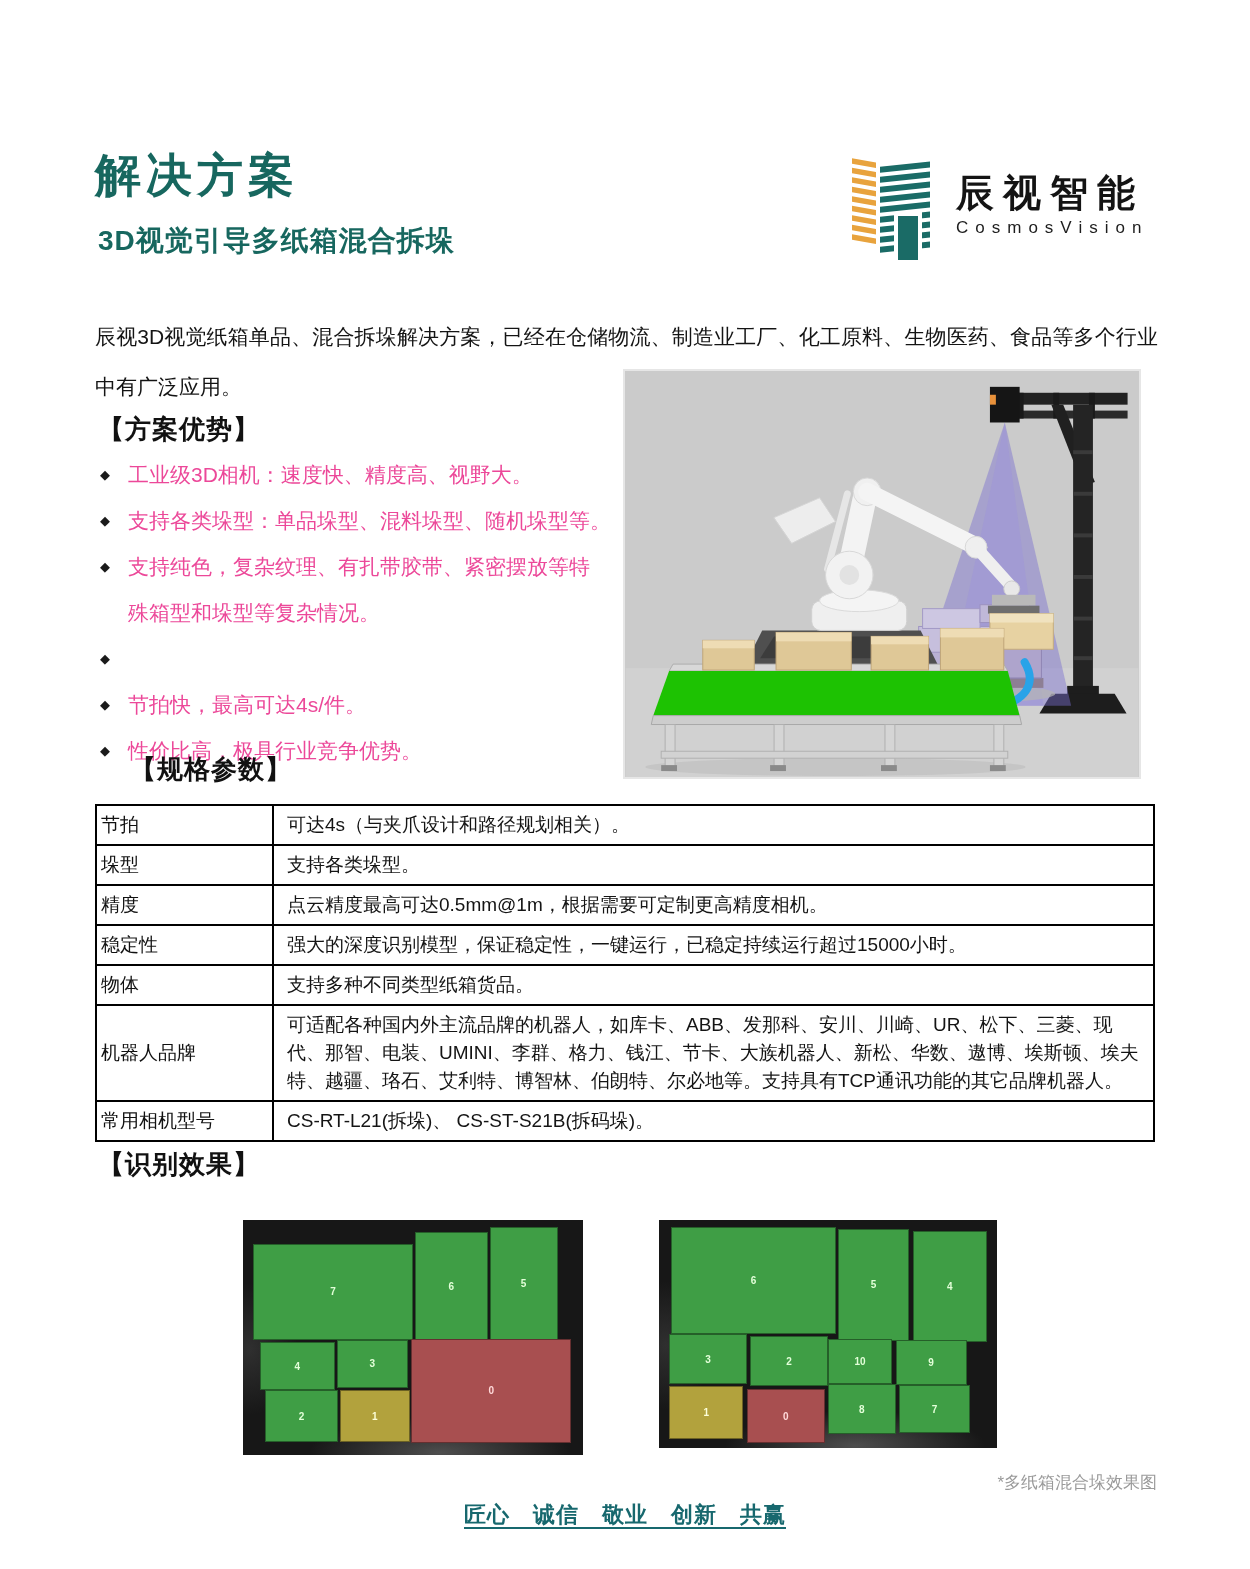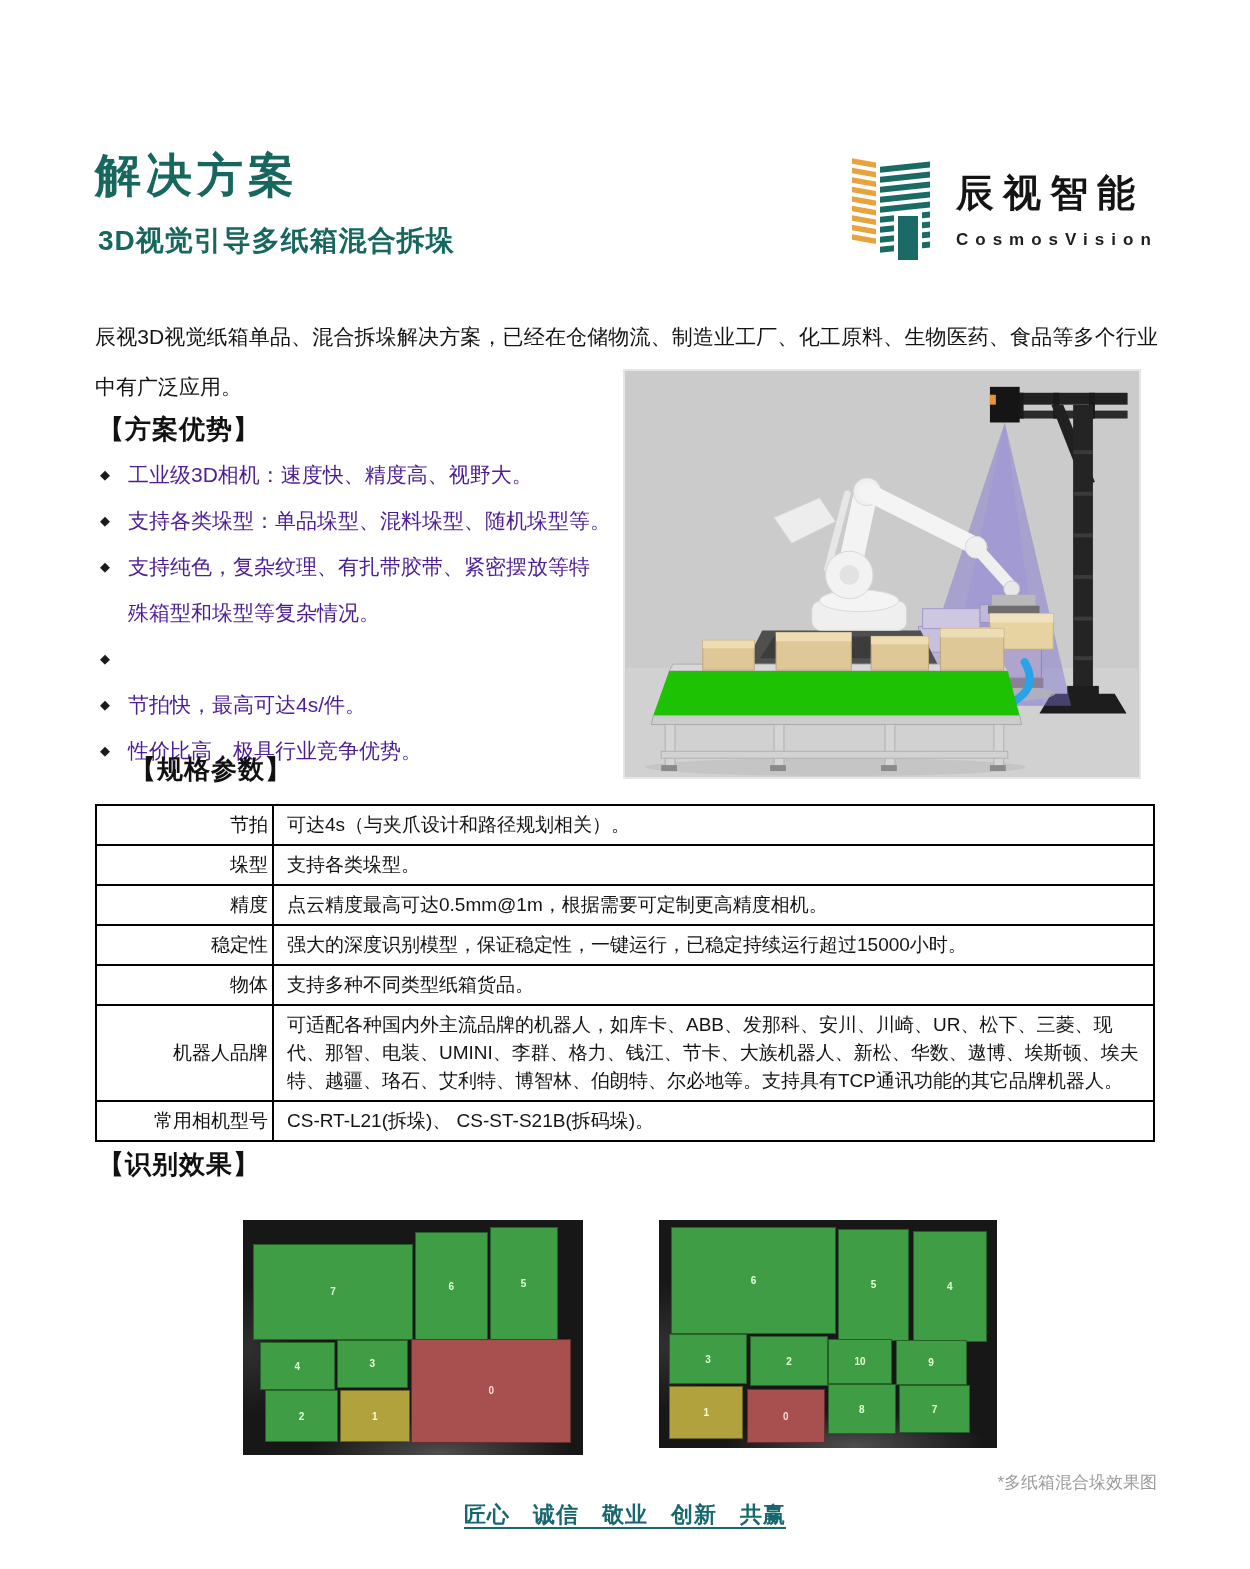--- a/index.html
+++ b/index.html
@@ -13,41 +13,41 @@
   }
   
   .page-title{position:absolute; left:95px; top:150px; font-size:46px; font-weight:800;
     color:var(--teal); letter-spacing:5px; line-height:1.1;}
   .page-subtitle{position:absolute; left:98px; top:226px; font-size:28px; font-weight:700;
     color:var(--teal); letter-spacing:1px; line-height:1.1;}
   .logo{position:absolute; left:850px; top:158px; display:flex; align-items:flex-start;}
   .logo-icon{width:82px; height:104px; flex:0 0 auto;}
   .logo-text{margin-left:24px; padding-top:16px;}
   .logo-cn{font-size:38px; font-weight:800; color:#141414; letter-spacing:9px; line-height:1; white-space:nowrap;}
-  .logo-en{margin-top:18px; font-size:17px; font-weight:700; color:#1d1d1d; letter-spacing:7px; white-space:nowrap;}
+  .logo-en{margin-top:6px; font-size:17px; font-weight:400; color:#1d1d1d; letter-spacing:7px; white-space:nowrap;}
   
   .intro{position:absolute; left:95px; top:312px; width:1063px; font-size:21px;
     line-height:50px; text-align:justify; color:#141414;}
   
   .sec-heading{position:absolute; font-size:26px; font-weight:800; color:#111; line-height:1.1; letter-spacing:1px;}
   #adv-heading{left:98px; top:415px;}
   .adv-list{position:absolute; left:100px; top:452px; width:520px;}
   .adv-item{display:flex; align-items:flex-start;}
   .adv-marker{flex:0 0 28px; font-size:13px; line-height:46px; color:#1a1a1a;}
-  .adv-text{font-size:21px; line-height:46px; color:#4c1d95; white-space:pre-wrap;}
+  .adv-text{font-size:21px; line-height:46px; color:#ec4899; white-space:pre-wrap;}
   
   .illustration{position:absolute; left:623px; top:369px; width:518px; height:410px;
     background:#cbcbcb; border:2px solid #e6e6e6; box-sizing:border-box;}
   .illustration svg{display:block; width:100%; height:100%;}
   
   #specs-heading{left:98px; top:755px;margin-left:32px;}
   .spec-table{position:absolute; left:95px; top:804px; width:1060px; border-collapse:collapse;
     border:2px solid var(--table-border);}
   .spec-table td{border:2px solid var(--table-border); vertical-align:middle;}
-  .spec-label{width:167px; text-align:right; font-size:19px; color:#111; padding:6px 4px;}
+  .spec-label{width:167px; text-align:left; font-size:19px; color:#111; padding:6px 4px;}
   .spec-value{font-size:19px; color:#141414; line-height:28px; padding:5px 14px 5px 13px;}
   
   #recog-heading{left:98px; top:1150px;}
   .photo{position:absolute; overflow:hidden;
     background:
       radial-gradient(ellipse 55% 22% at 58% 99%, rgba(160,160,160,.40), rgba(0,0,0,0) 70%),
       radial-gradient(ellipse 20% 40% at 2% 55%, rgba(120,120,120,.25), rgba(0,0,0,0) 70%),
       #171717;}
   #photo-left{left:243px; top:1220px; width:340px; height:235px;}
   #photo-right{left:659px; top:1220px; width:338px; height:228px;}

